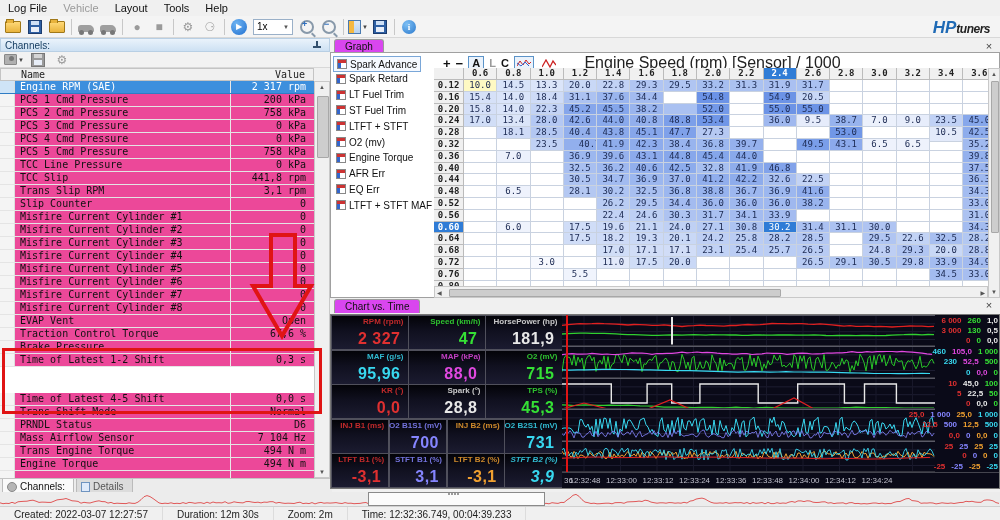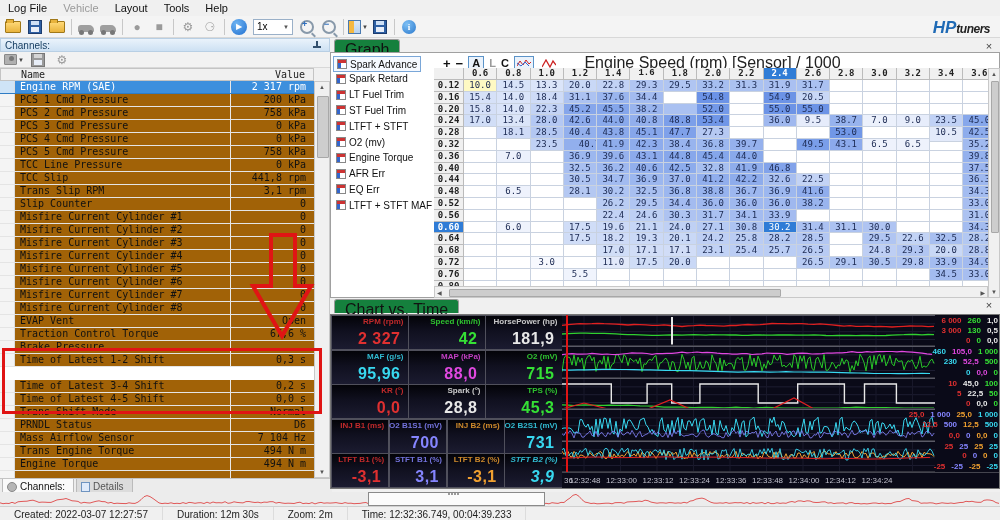--- a/index.html
+++ b/index.html
@@ -42,41 +42,41 @@
   .pin{position:absolute;right:8px;top:2px;width:8px;height:9px;}
   .pin:before{content:"";position:absolute;left:3px;top:0;width:2px;height:6px;background:#33506e;}
   .pin:after{content:"";position:absolute;left:0;top:5px;width:8px;height:2px;background:#33506e;}
   #channels-toolbar{left:0;top:52px;width:330px;height:16px;background:#f2f2f2;border-bottom:1px solid #d8d8d8;display:flex;align-items:center;gap:4px;padding-left:4px;box-sizing:border-box;}
   .cam{width:13px;height:9px;background:#b0b0b0;border:1px solid #888;border-radius:1px;position:relative;}
   .cam:before{content:"";position:absolute;left:4px;top:1px;width:5px;height:5px;border-radius:50%;background:#777;}
   #ch-head{left:0;top:68px;width:314px;height:13px;background:#f0f0f0;border:1px solid #c4c4c4;box-sizing:border-box;font-size:10px;color:#222;font-family:"DejaVu Sans Mono",monospace;}
   #ch-head .h-name{position:absolute;left:20px;top:0;}
   #ch-head .h-value{position:absolute;right:8px;top:0;}
   #ch-rows{left:0;top:81px;width:314px;height:397px;overflow:hidden;background:#fff;}
-  .ch-row{position:absolute;left:0;width:314px;height:13px;font-family:"DejaVu Sans Mono",monospace;font-size:10px;color:#111;border-bottom:1px solid #e4e4e4;box-sizing:border-box;background:#a16207;}
+  .ch-row{position:absolute;left:0;width:314px;height:13px;font-family:"DejaVu Sans Mono",monospace;font-size:10px;color:#111;border-bottom:1px solid #e4e4e4;box-sizing:border-box;background:#ec4899;}
   .ch-row .gut{position:absolute;left:0;top:0;width:15px;height:100%;background:#f4f4f4;border-right:1px solid #ddd;box-sizing:border-box;}
   .ch-row .nm{position:absolute;left:20px;top:0;white-space:nowrap;}
   .ch-row .vl{position:absolute;right:8px;top:0;}
   .ch-row .vsep{position:absolute;left:230px;top:0;width:1px;height:100%;background:#e8e8e8;}
   .ch-row.sel{background:#3d8fdd;color:#fff;border-bottom-color:#2f7cc4;}
   .ch-row.sel .gut{background:#cfe4f7;}
   .scrollv{background:#f0f0f0;border:1px solid #c8c8c8;box-sizing:border-box;}
   .sc-arr{position:absolute;left:0;width:100%;text-align:center;font-size:6px;color:#555;}
   .sc-thumb{position:absolute;left:2px;background:#cdcdcd;border:1px solid #a8a8a8;border-radius:1px;}
   #left-tabs{left:0;top:478px;width:330px;height:16px;background:#ececec;border-top:1px solid #c4c4c4;display:flex;gap:2px;padding-left:2px;font-size:10px;}
   .ltab{padding:1px 8px 0 4px;border:1px solid #bbb;border-top:none;background:#dcdcdc;color:#555;display:flex;align-items:center;gap:3px;height:13px;}
   .ltab.active{background:#fafafa;color:#111;}
   .ltab .ic1{width:8px;height:8px;border-radius:50%;background:#b5b5b5;border:1px solid #888;}
   .ltab .ic2{width:7px;height:8px;background:#dfeafa;border:1px solid #6f94c0;}
   
   #red-rect{left:2px;top:348px;width:314px;height:60px;border:3px solid #e01414;pointer-events:none;}
   #red-arrow{left:245px;top:232px;pointer-events:none;}
   
   #graph-tabrow{left:330px;top:38px;width:670px;height:15px;background:#f0f0f0;}
-  .tab{position:absolute;background:#15803d;border:1px solid #9a9a9a;border-bottom:none;border-radius:3px 3px 0 0;font-size:16px;padding:1px 10px 0 10px;height:14px;box-sizing:border-box;color:#111;}
+  .tab{position:absolute;background:#d946ef;border:1px solid #9a9a9a;border-bottom:none;border-radius:3px 3px 0 0;font-size:10px;padding:1px 10px 0 10px;height:14px;box-sizing:border-box;color:#111;}
   #graph-panel{left:330px;top:52px;width:670px;height:246px;background:#fff;border:1px solid #a0a0a0;box-sizing:border-box;}
   .close-x{position:absolute;width:14px;height:14px;font-size:11px;color:#444;text-align:center;line-height:13px;}
   #graph-list{left:331px;top:56px;width:104px;height:170px;}
   .gl-item{position:absolute;left:2px;height:14px;display:flex;align-items:center;gap:3px;font-size:10px;color:#111;padding:0 3px;white-space:nowrap;}
   .gl-item.sel{border:1px solid #7aa7d8;background:#f5f9ff;}
   .gl-ic{width:10px;height:10px;border:1px solid #888;box-sizing:border-box;
      background:linear-gradient(#cc3333,#cc3333) 0 0/9px 3px no-repeat,linear-gradient(#3366cc,#3366cc) 0 0/3px 9px no-repeat,#fff;}
   #graph-toolbar{left:443px;top:55px;height:16px;display:flex;align-items:center;gap:5px;font-size:12px;color:#111;}
   .gbtn{font-weight:bold;font-size:13px;}
   .gbtn.boxed{border:1px solid #5b93c8;background:#eaf2fb;padding:0 3px;font-size:11px;font-weight:bold;}
@@ -332,26 +332,20 @@
       <span class="vsep"></span>
       <span class="nm">Brake Pressure</span>
       <span class="vl"></span>
     </div>
     <div class="ch-row" style="top: 273px;">
       <span class="gut"></span>
       <span class="vsep"></span>
       <span class="nm">Time of Latest 1-2 Shift</span>
       <span class="vl">0,3 s</span>
     </div>
-    <div class="ch-row" style="top: 299px;">
-      <span class="gut"></span>
-      <span class="vsep"></span>
-      <span class="nm">Time of Latest 3-4 Shift</span>
-      <span class="vl">0,2 s</span>
-    </div>
     <div class="ch-row" style="top: 312px;">
       <span class="gut"></span>
       <span class="vsep"></span>
       <span class="nm">Time of Latest 4-5 Shift</span>
       <span class="vl">0,0 s</span>
     </div>
     <div class="ch-row" style="top: 325px;">
       <span class="gut"></span>
       <span class="vsep"></span>
       <span class="nm">Trans Shift Mode</span>
@@ -475,21 +469,21 @@
 </div>
 <div id="graph-title" class="abs">Engine Speed (rpm) [Sensor] / 1000</div>
 <div id="ylabel" class="abs">Cylinder Airmass (g) [Sensor]</div>
 <div id="heatmap" class="abs">
     <div class="hm-cell hm-head" style="left: 0px; top: 0px; width: 30px; height: 12px;"></div>
     <div class="hm-cell hm-head" style="left: 30px; top: 0px; width: 33.28px; height: 12px;">0.6</div>
     <div class="hm-cell hm-head" style="left: 63.28px; top: 0px; width: 33.28px; height: 12px;">0.8</div>
     <div class="hm-cell hm-head" style="left: 96.56px; top: 0px; width: 33.28px; height: 12px;">1.0</div>
     <div class="hm-cell hm-head" style="left: 129.84px; top: 0px; width: 33.28px; height: 12px;">1.2</div>
     <div class="hm-cell hm-head" style="left: 163.12px; top: 0px; width: 33.28px; height: 12px;">1.4</div>
-    <div class="hm-cell hm-head" style="left: 196.4px; top: 0px; width: 33.28px; height: 16px; font-family: Liberation Mono, monospace;">1.6</div>
+    <div class="hm-cell hm-head" style="left: 196.4px; top: 0px; width: 33.28px; height: 16px;">1.6</div>
     <div class="hm-cell hm-head" style="left: 229.68px; top: 0px; width: 33.28px; height: 12px;">1.8</div>
     <div class="hm-cell hm-head" style="left: 262.96px; top: 0px; width: 33.28px; height: 12px;">2.0</div>
     <div class="hm-cell hm-head" style="left: 296.24px; top: 0px; width: 33.28px; height: 12px;">2.2</div>
     <div class="hm-cell hm-head hsel" style="left: 329.52px; top: 0px; width: 33.28px; height: 12px;">2.4</div>
     <div class="hm-cell hm-head" style="left: 362.8px; top: 0px; width: 33.28px; height: 12px;">2.6</div>
     <div class="hm-cell hm-head" style="left: 396.08px; top: 0px; width: 33.28px; height: 12px;">2.8</div>
     <div class="hm-cell hm-head" style="left: 429.36px; top: 0px; width: 33.28px; height: 12px;">3.0</div>
     <div class="hm-cell hm-head" style="left: 462.64px; top: 0px; width: 33.28px; height: 12px;">3.2</div>
     <div class="hm-cell hm-head" style="left: 495.92px; top: 0px; width: 33.28px; height: 12px;">3.4</div>
     <div class="hm-cell hm-head" style="left: 529.2px; top: 0px; width: 33.28px; height: 12px;">3.6</div>
@@ -816,21 +810,21 @@
 </div>
 <span class="close-x abs" style="left:982px;top:299px;">×</span>
 <div id="cvt-panel" class="abs"></div>
 <div id="gauges">
     <div class="abs gauge-cell" style="left: 331px; top: 315px; width: 77.5px; height: 35.1px;">
       <div class="g-label" style="color: rgb(224, 48, 48);">RPM (rpm)</div>
       <div class="g-value" style="color: rgb(224, 48, 48);">2 327</div>
     </div>
     <div class="abs gauge-cell" style="left: 408px; top: 315px; width: 77.5px; height: 35.1px;">
       <div class="g-label" style="color: rgb(53, 224, 53);">Speed (km/h)</div>
-      <div class="g-value" style="color: rgb(53, 224, 53);">42</div>
+      <div class="g-value" style="color: rgb(53, 224, 53);">47</div>
     </div>
     <div class="abs gauge-cell" style="left: 485px; top: 315px; width: 77.5px; height: 35.1px;">
       <div class="g-label" style="color: rgb(232, 232, 232);">HorsePower (hp)</div>
       <div class="g-value" style="color: rgb(232, 232, 232);">181,9</div>
     </div>
     <div class="abs gauge-cell" style="left: 331px; top: 349.6px; width: 77.5px; height: 35.1px;">
       <div class="g-label" style="color: rgb(56, 216, 240);">MAF (g/s)</div>
       <div class="g-value" style="color: rgb(56, 216, 240);">95,96</div>
     </div>
     <div class="abs gauge-cell" style="left: 408px; top: 349.6px; width: 77.5px; height: 35.1px;">

